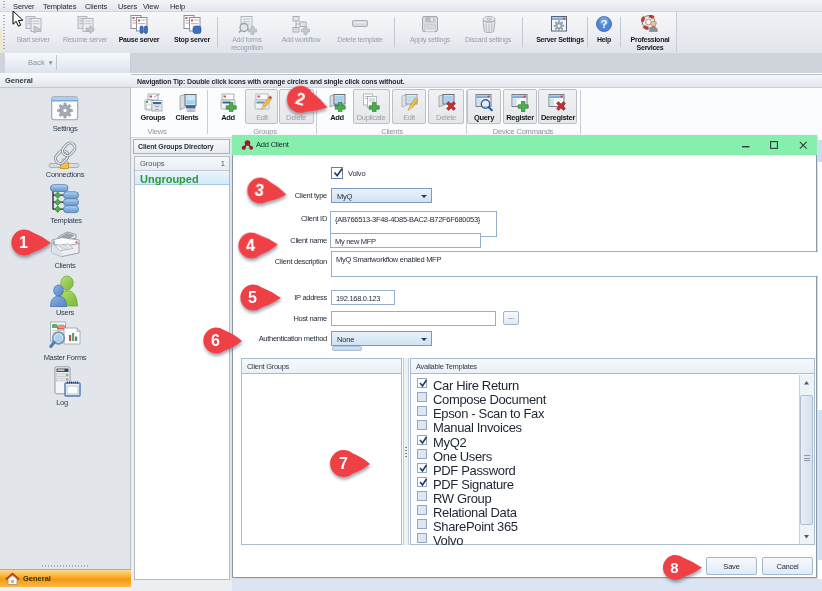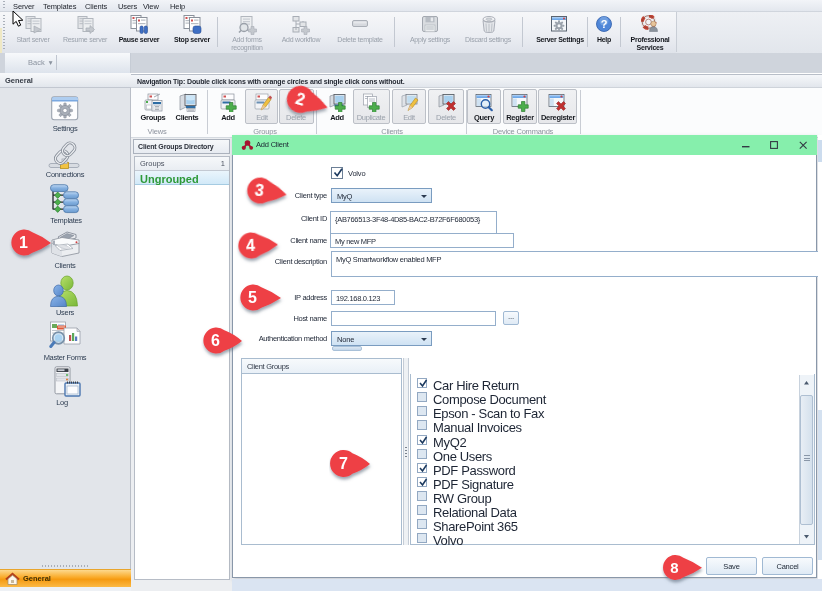--- a/index.html
+++ b/index.html
@@ -559,21 +559,21 @@
       <span>MyQ</span>
     </div>
 <div class="droparr" style="left:421px;top:195px"></div>
 
 <div class="flabel" style="left:227px;top:214px;width:100px">Client ID</div>
 <div class="fin" style="left:330px;top:211px;width:167px;height:26px">
       <span>{AB766513-3F48-4D85-BAC2-B72F6F680053}</span>
     </div>
 
 <div class="flabel" style="left:227px;top:236px;width:100px">Client name</div>
-<div class="fin" style="left:330px;top:233px;width:184px;height:15px">
+<div class="fin" style="left:330px;top:233px;width:151px;height:15px">
       <span>My new MFP</span>
     </div>
 
 <div class="flabel" style="left:227px;top:257px;width:100px">Client description</div>
 <div class="fin" style="left:331px;top:251px;width:569px;height:26px">
       <span>MyQ Smartworkflow enabled MFP</span>
     </div>
 
 <div class="flabel" style="left:227px;top:293px;width:100px">IP address</div>
 <div class="fin" style="left:331px;top:290px;width:64px;height:15px">
@@ -589,20 +589,21 @@
 <div class="flabel" style="left:227px;top:334px;width:100px">Authentication method</div>
 <div class="drop" style="left:331px;top:331px;width:101px;height:15px">
       <span>None</span>
     </div>
 <div class="droparr" style="left:421px;top:338px"></div>
 
 <div class="ab" style="left:332px;top:346px;width:30px;height:5px;background:linear-gradient(#dde8f3,#c3d6e9);border:1px solid #a8c0d8;border-radius:2px"></div>
 
 <div class="phdr" style="left:241px;top:358px;width:161px">Client Groups</div>
 <div class="pbody" style="left:241px;top:374px;width:161px;height:171px"></div>
+<div class="phdr" style="left:410px;top:358px;width:405px">Available Templates</div>
 <div class="pbody" style="left:410px;top:374px;width:405px;height:171px"></div>
 
 <div class="ab" style="left:403px;top:358px;width:6px;height:187px;background:#eef1f4;border-left:1px solid #c4ccd6;border-right:1px solid #c4ccd6"></div>
 <div class="ab" style="left:405px;top:447px;width:2px;height:12px;background:repeating-linear-gradient(#7a828e 0 1px,transparent 1px 3px)"></div>
 
 <div class="ab" id="tpllist">
   <div class="cb cbc" style="left:417px;top:378px">
         <svg width="12" height="12">
           <path d="M2,5 l2.5,3 4-6" stroke="#1d3a5f" stroke-width="1.6" fill="none"></path>
         </svg>

